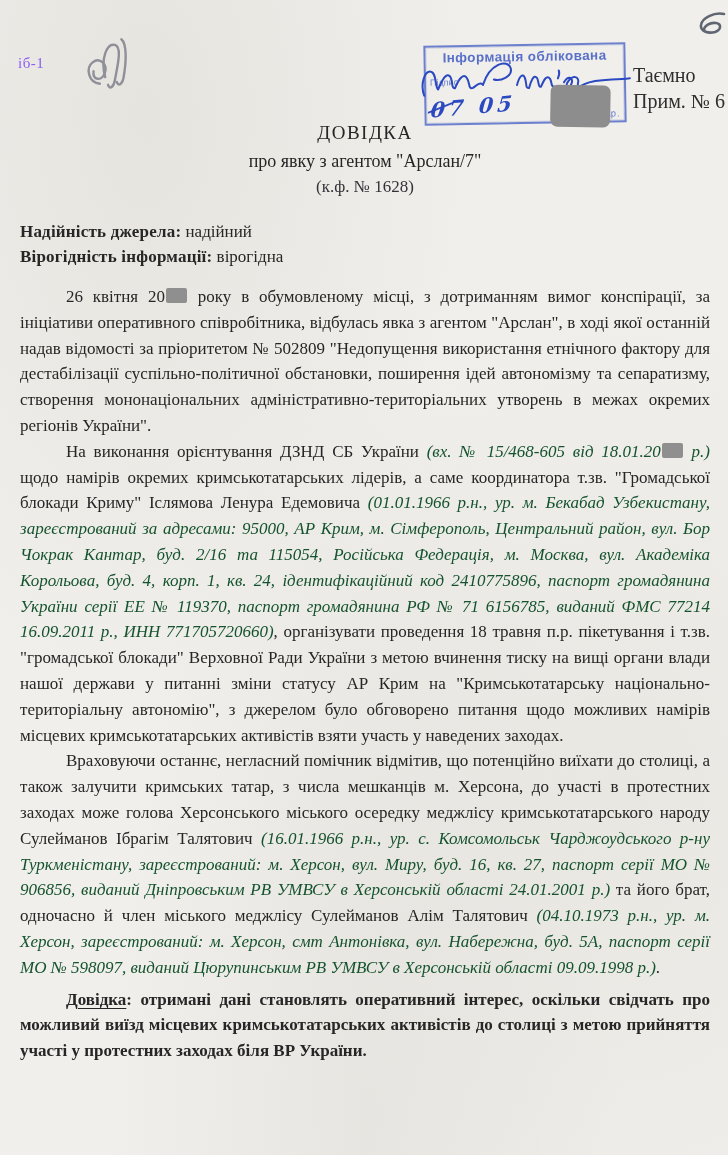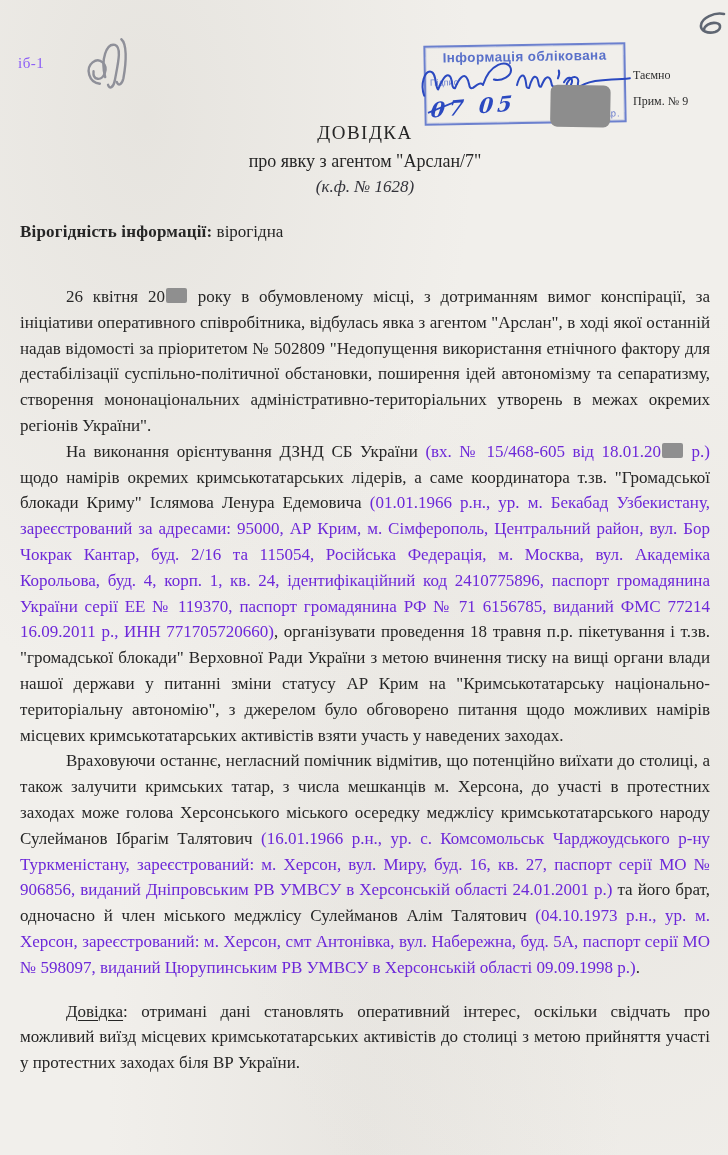--- a/index.html
+++ b/index.html
@@ -46,37 +46,37 @@
     font-family:"DejaVu Serif", serif;font-style:italic;font-weight:700;
     font-size:21px;color:#2b49c0;letter-spacing:4px;
     transform:rotate(-4deg) skewX(-10deg);
   }
   .hand-date .strike{position:absolute;left:-3px;top:10px;width:26px;border-top:2px solid #2b49c0;transform:rotate(-18deg);}
   .redaction-blob{
     position:absolute;right:14px;bottom:-6px;width:60px;height:42px;
     background:#8d8d8d;border-radius:7px;transform:rotate(2deg);
   }
 
-  .classification{left:633px;top:62px;font-size:12px;line-height:26px;color:#2e2e2e;white-space:nowrap;}
+  .classification{left:633px;top:62px;font-size:20px;line-height:26px;color:#2e2e2e;white-space:nowrap;}
 
   
   .title-block{left:20px;top:122px;width:690px;text-align:center;}
   .title-l1{font-size:19px;letter-spacing:1.5px;}
   .title-l2{font-size:18px;margin-top:7px;}
-  .title-l3{font-size:17px;font-style:italic;margin-top:5px;color:#33333a;}
+  .title-l3{font-size:17px;margin-top:5px;color:#33333a;}
 
   
   .reliability{left:20px;top:219px;font-size:17px;line-height:25px;}
   .reliability b{letter-spacing:.2px;}
 
   
   .doc-body{left:20px;top:284px;width:690px;font-size:17px;line-height:25.8px;text-align:justify;}
   .para{margin:0;text-indent:46px;}
-  .para.sp{margin-top:18px;}
-  .it{color:#6d28d9;}
+  .para.sp{margin-top:6px;font-weight:bold;}
+  .it{font-style:italic;color:#14532d;}
   .ul{text-decoration:underline;text-underline-offset:3px;text-decoration-thickness:1px;}
   .redact-inline{
     display:inline-block;width:21px;height:15px;background:#8f8f8f;
     border-radius:2px;vertical-align:-1px;margin:0 1px;
   }
   .pencil{stroke:#8f9099;fill:none;stroke-width:2.4;stroke-linecap:round;stroke-linejoin:round;}
   .ink{stroke:#2b49c0;fill:none;stroke-width:2;stroke-linecap:round;stroke-linejoin:round;}
 </style>
 </head>
 <body>
@@ -111,30 +111,31 @@
 
   <div class="stamp-year-line">
     <span>20</span><span class="gap"></span><span>р.</span>
   </div>
 
   <div class="redaction-blob"></div>
 </div>
 
 <div class="abs classification">
   <div>Таємно</div>
-  <div>Прим. № 9</div>
+  <div>Прим. № 6</div>
 </div>
 
 <div class="abs title-block">
   <div class="title-l1">ДОВІДКА</div>
   <div class="title-l2">про явку з агентом "Арслан/7"</div>
   <div class="title-l3">(к.ф. № 1628)</div>
 </div>
 
 <div class="abs reliability">
+  <div><b>Надійність джерела:</b><span> надійний</span></div>
   <div><b>Вірогідність інформації:</b><span> вірогідна</span></div>
 </div>
 
 <div class="abs doc-body">
     <p class="para"><span>26 квітня 20</span><span class="redact-inline"></span><span> року в обумовленому місці, з дотриманням вимог конспірації, за ініціативи оперативного співробітника, відбулась явка з агентом "Арслан", в ході якої останній надав відомості за пріоритетом № 502809 "Недопущення використання етнічного фактору для дестабілізації суспільно-політичної обстановки, поширення ідей автономізму та сепаратизму, створення мононаціональних адміністративно-територіальних утворень в межах окремих регіонів України".</span></p>
     <p class="para"><span>На виконання орієнтування ДЗНД СБ України </span><span class="it">(вх. № 15/468-605 від 18.01.20</span><span class="redact-inline"></span><span class="it"> р.)</span><span> щодо намірів окремих кримськотатарських лідерів, а саме координатора т.зв. "Громадської блокади Криму" Іслямова Ленура Едемовича </span><span class="it">(01.01.1966 р.н., ур. м. Бекабад Узбекистану, зареєстрований за адресами: 95000, АР Крим, м. Сімферополь, Центральний район, вул. Бор Чокрак Кантар, буд. 2/16 та 115054, Російська Федерація, м. Москва, вул. Академіка Корольова, буд. 4, корп. 1, кв. 24, ідентифікаційний код 2410775896, паспорт громадянина України серії ЕЕ № 119370, паспорт громадянина РФ № 71 6156785, виданий ФМС 77214 16.09.2011 р., ИНН 771705720660)</span><span>, організувати проведення 18 травня п.р. пікетування і т.зв. "громадської блокади" Верховної Ради України з метою вчинення тиску на вищі органи влади нашої держави у питанні зміни статусу АР Крим на "Кримськотатарську національно-територіальну автономію", з джерелом було обговорено питання щодо можливих намірів місцевих кримськотатарських активістів взяти участь у наведених заходах.</span></p>
     <p class="para"><span>Враховуючи останнє, негласний помічник відмітив, що потенційно виїхати до столиці, а також залучити кримських татар, з числа мешканців м. Херсона, до участі в протестних заходах може голова Херсонського міського осередку меджлісу кримськотатарського народу Сулейманов Ібрагім Талятович </span><span class="it">(16.01.1966 р.н., ур. с. Комсомольськ Чарджоудського р-ну Туркменістану, зареєстрований: м. Херсон, вул. Миру, буд. 16, кв. 27, паспорт серії МО № 906856, виданий Дніпровським РВ УМВСУ в Херсонській області 24.01.2001 р.)</span><span> та його брат, одночасно й член міського меджлісу Сулейманов Алім Талятович </span><span class="it">(04.10.1973 р.н., ур. м. Херсон, зареєстрований: м. Херсон, смт Антонівка, вул. Набережна, буд. 5А, паспорт серії МО № 598097, виданий Цюрупинським РВ УМВСУ в Херсонській області 09.09.1998 р.)</span><span>.</span></p>
     <p class="para sp"><span class="ul">Довідка</span><span>: отримані дані становлять оперативний інтерес, оскільки свідчать про можливий виїзд місцевих кримськотатарських активістів до столиці з метою прийняття участі у протестних заходах біля ВР України.</span></p>
   </div>
 

